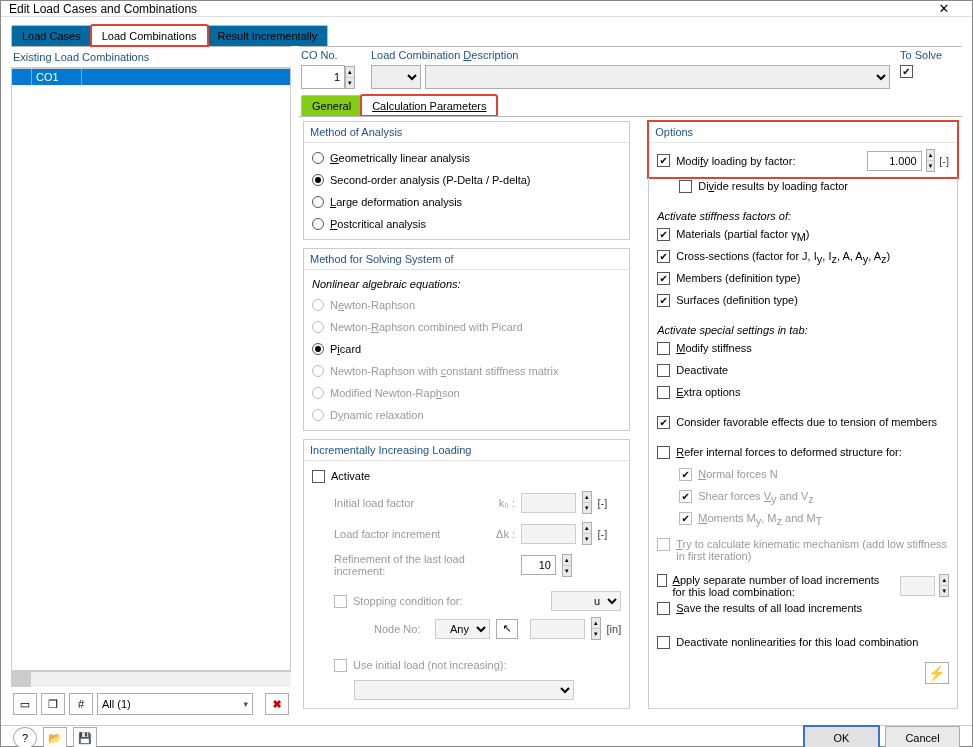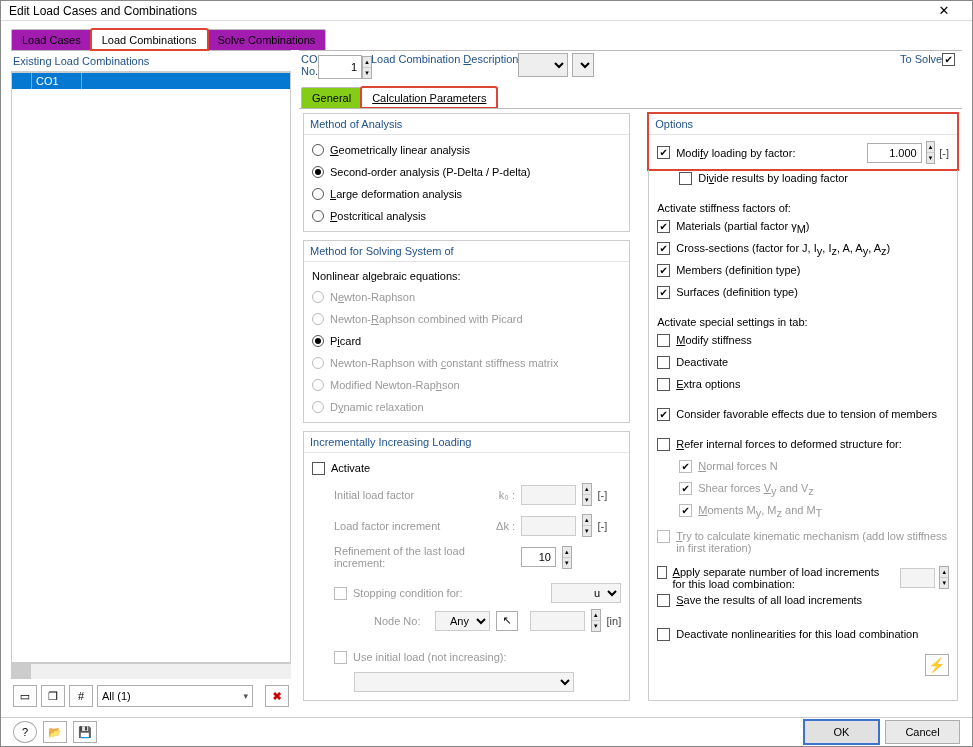--- a/index.html
+++ b/index.html
@@ -2,41 +2,41 @@
 <html><head>
 <meta charset="utf-8">
 <style>
 * { box-sizing: border-box; font-family: "Segoe UI", Tahoma, sans-serif; font-size: 11px; }
 body { margin: 0; padding: 0; background: #fff; color: #000; }
 .window { width: 973px; height: 747px; border: 1px solid #888; display: flex; flex-direction: column; }
 .titlebar { height: 30px; display: flex; align-items: center; padding: 0 8px; border-bottom: 1px solid #ddd; }
 .titlebar-text { flex: 1; font-size: 12px; }
 .close-x { width: 40px; text-align: center; font-size: 13px; }
 .main-tabs { display: flex; padding: 8px 10px 0 10px; }
-.main-tab { padding: 4px 10px; border: 1px solid #bbb; border-bottom: none; background: #a21caf; cursor: pointer; margin-right: -1px; border-radius: 2px 2px 0 0; position: relative; }
+.main-tab { padding: 4px 10px; border: 1px solid #bbb; border-bottom: none; background: #0369a1; cursor: pointer; margin-right: -1px; border-radius: 2px 2px 0 0; position: relative; }
 .main-tab.active { background: #fff; z-index: 2; }
 .hl-red { outline: 2px solid #d43; outline-offset: -1px; }
 .content { flex: 1; display: flex; padding: 0 10px 4px 10px; gap: 8px; }
 .left-pane { width: 280px; display: flex; flex-direction: column; border-top: 1px solid #bbb; }
 .pane-header { color: #23538a; font-size: 11px; padding: 4px 2px; border-bottom: 1px solid #ccc; }
 .list-table { flex: 1; overflow: auto; border: 1px solid #ccc; }
 .list-row { display: flex; background: #0578d2; color: #fff; }
 .list-cell1 { width: 20px; border-right: 1px solid rgba(255,255,255,0.4); padding: 2px 4px; }
 .list-cell2 { width: 50px; border-right: 1px solid rgba(255,255,255,0.4); padding: 2px 4px; }
 .list-cell3 { flex: 1; padding: 2px 4px; }
 .scroll-stub { height: 16px; background: #f0f0f0; border-top: 1px solid #ccc; display: flex; }
 .scroll-stub .thumb { width: 20px; background: #ccc; }
 .left-toolbar { display: flex; align-items: center; gap: 4px; padding: 6px 2px; }
 .tbtn { width: 24px; height: 22px; border: 1px solid #adadad; background: #fdfdfd; display: flex; align-items: center; justify-content: center; cursor: pointer; }
 .tbtn.danger { color: #c00; font-weight: bold; }
 .combo-filter { flex: 1; height: 22px; border: 1px solid #adadad; padding: 0 4px; display: flex; align-items: center; justify-content: space-between; }
 .combo-filter::after { content: "▾"; color: #555; font-size: 9px; }
 .right-pane { flex: 1; display: flex; flex-direction: column; border-top: 1px solid #bbb; }
 .top-fields { display: flex; gap: 10px; padding: 2px 2px 6px 2px; }
-.field-block { display: flex; flex-direction: row; }
+.field-block { display: flex; flex-direction: column; }
 .field-label { color: #23538a; font-size: 11px; padding-bottom: 4px; }
 .num-input { width: 44px; height: 24px; border: 1px solid #adadad; text-align: right; padding: 2px 4px; }
 .spin-input { display: inline-flex; align-items: center; }
 .spin-btns { display: inline-flex; flex-direction: column; border: 1px solid #adadad; background: #e9e9e9; }
 .spin-btns span { font-size: 7px; line-height: 10px; padding: 0 2px; cursor: pointer; border-bottom: 1px solid #ccc;}
 .spin-btns span:last-child { border-bottom:none; }
 .small-select { width: 50px; height: 24px; border: 1px solid #adadad; background: #eee; }
 .desc-input { flex: 1; height: 24px; border: 1px solid #adadad; }
 .chk { width: 13px; height: 13px; border: 1px solid #555; display: inline-flex; align-items: center; justify-content: center; font-size: 10px; line-height: 10px; }
 .chk.checked::after { content: "✔"; font-size: 10px; }
@@ -46,21 +46,21 @@
 .inner-body { flex: 1; display: flex; gap: 10px; border-top: 1px solid #bbb; overflow: visible; }
 .col { flex: 1; display: flex; flex-direction: column; padding: 4px; }
 .group { border: 1px solid #ccc; margin-bottom: 8px; }
 .group-title { color: #23538a; font-size: 11px; padding: 4px 6px; border-bottom: 1px solid #e4e4e4; }
 .group-body { padding: 6px 8px; display: flex; flex-direction: column; gap: 4px; }
 .radio-row, .chk-row { display: flex; align-items: center; gap: 6px; min-height: 18px; }
 .radio { width: 12px; height: 12px; border: 1px solid #555; border-radius: 50%; display: inline-flex; align-items: center; justify-content: center; }
 .radio.checked::after { content: ""; width: 6px; height: 6px; background: #000; border-radius: 50%; }
 .radio.disabled, .chk.disabled { border-color: #bbb; }
 .disabled-text { color: #9a9a9a; }
-.subhead { color: #000; margin: 2px 0 2px 0; }
+.subhead { color: #000; margin: 2px 0 2px 0; font-style: italic; }
 .form-row { display: flex; align-items: center; gap: 6px; margin: 2px 0; }
 .form-label-w { width: 150px; color: #9a9a9a; }
 .form-sym { width: 25px; color: #9a9a9a; text-align: right; }
 .sm-input { width: 55px; height: 20px; border: 1px solid #ccc; background: #f4f4f4; text-align: right; padding: 2px 4px;}
 .sm-input.enabled { background: #fff; border-color: #adadad; }
 .unit { color: #444; }
 .indent { margin-left: 22px; }
 .options-head { display: flex; align-items: center; gap: 6px; }
 .opt-right { margin-left: auto; display: flex; align-items: center; gap: 4px; }
 .bottom-bar { height: 42px; border-top: 1px solid #ccc; display: flex; align-items: center; padding: 0 12px; gap: 6px; }
@@ -77,21 +77,21 @@
 
 <div class="window">
   <div class="titlebar">
     <span class="titlebar-text">Edit Load Cases and Combinations</span>
     <span class="close-x">✕</span>
   </div>
 
   <div class="main-tabs">
     <div class="main-tab">Load Cases</div>
     <div class="main-tab active hl-red">Load Combinations</div>
-    <div class="main-tab">Solve Combinations</div>
+    <div class="main-tab">Result Incrementally</div>
   </div>
 
   <div class="content">
 
     <div class="left-pane">
       <div class="pane-header">Existing Load Combinations</div>
       <div class="list-table">
         <div class="list-row">
           <div class="list-cell1"></div>
           <div class="list-cell2">CO1</div>

